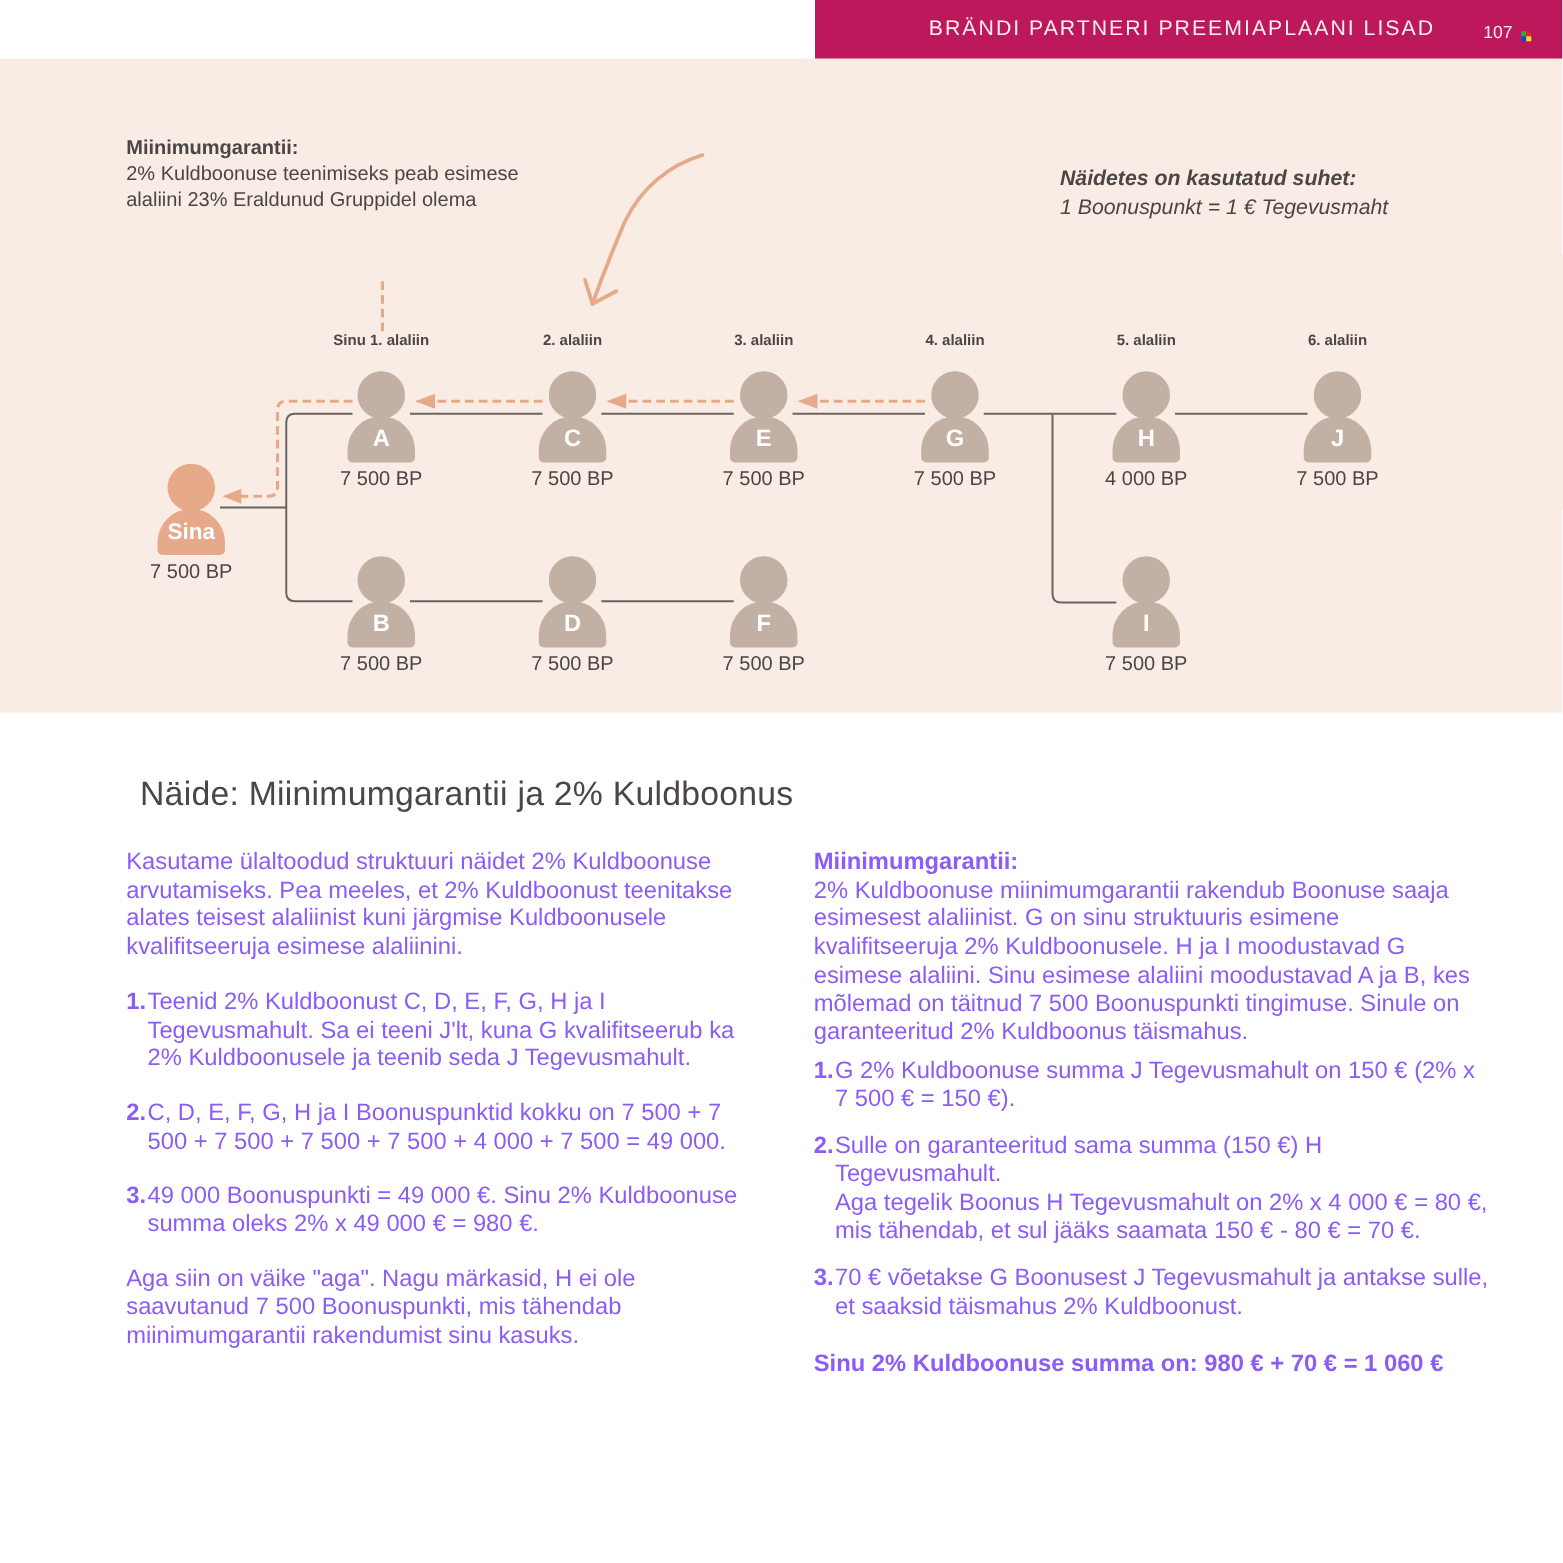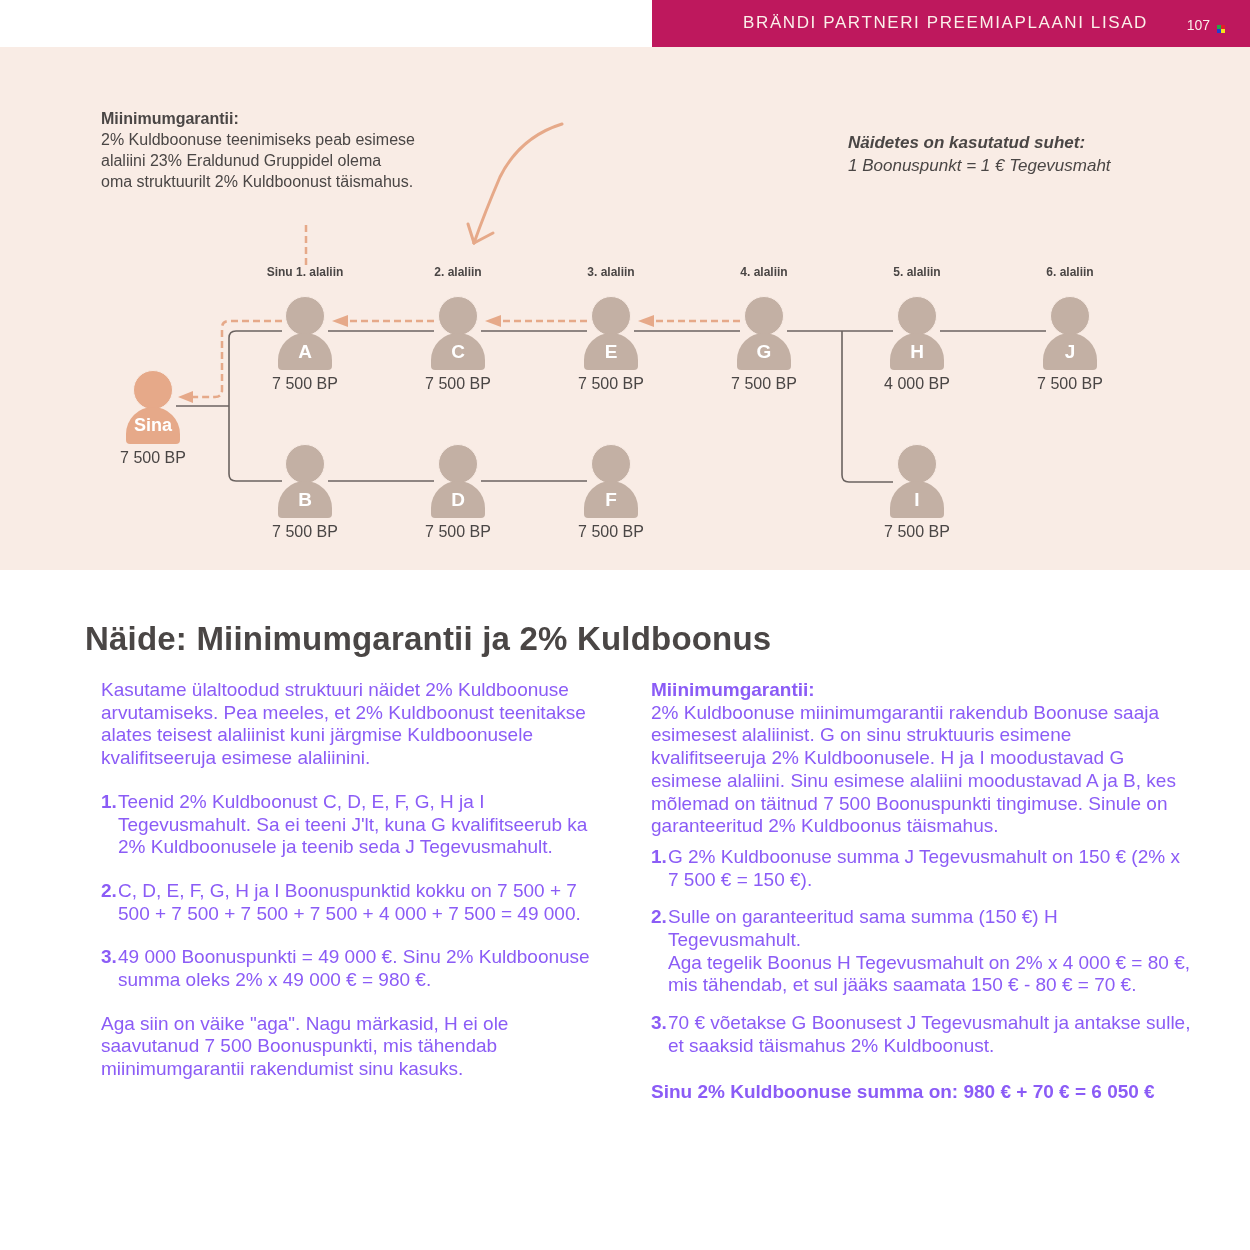--- a/index.html
+++ b/index.html
@@ -45,21 +45,21 @@
     .person .body {
       position: absolute; left: 13px; top: 37px; width: 54px; height: 37px;
       background: #c3b0a4; border-radius: 27px 27px 4px 4px;
       color: #ffffff; font-weight: 700; font-size: 19px; text-align: center; line-height: 37px;
     }
     .person.you .head, .person.you .body { background: #e6a989; }
     .person.you .body { font-size: 18px; }
     .bp { position: absolute; font-size: 16px; color: #4a4645; transform: translateX(-50%); white-space: nowrap; text-align: right; }
 
     .title {
-      position: absolute; left: 85px; top: 620px; font-size: 33px; font-weight: 700; color: #4a4645;
+      position: absolute; left: 112px; top: 620px; font-size: 27px; font-weight: 400; color: #4a4645;
       letter-spacing: 0.2px;
     }
     .col { position: absolute; font-size: 19px; line-height: 22.7px; color: #8b5cf6; }
     .col-left { left: 101px; top: 679px; width: 510px; }
     .col-right { left: 651px; top: 679px; width: 540px; }
     .col p { margin-bottom: 21px; }
     .col .item { display: flex; margin-bottom: 21px; }
     .col .num { font-weight: 700; width: 17px; flex: none; }
     .col .txt { flex: 1; }
     .col .head-b { font-weight: 700; display: block; }
@@ -116,21 +116,20 @@
       <path d="M562 77 Q520 90 500 130 Q485 165 474 196"></path>
       <path d="M474 196 L468 177"></path>
       <path d="M474 196 L493 186"></path>
     </g>
   </svg>
 
   <div class="note note-left">
     <b>Miinimumgarantii:</b>
     <div>2% Kuldboonuse teenimiseks peab esimese</div>
     <div>alaliini 23% Eraldunud Gruppidel olema</div>
-    <div>oma struktuurilt 2% Kuldboonust täismahus.</div>
   </div>
   <div class="note note-right">
     <span class="head">Näidetes on kasutatud suhet:</span>
     <span>1 Boonuspunkt = 1 € Tegevusmaht</span>
   </div>
 
   <div class="level-label" style="left:305px">Sinu 1. alaliin</div>
   <div class="level-label" style="left:458px">2. alaliin</div>
   <div class="level-label" style="left:611px">3. alaliin</div>
   <div class="level-label" style="left:764px">4. alaliin</div>
@@ -234,14 +233,14 @@
     <span class="num">2.</span>
     <span class="txt">
       <span style="display:block">Sulle on garanteeritud sama summa (150 €) H Tegevusmahult.</span>
       <span style="display:block">Aga tegelik Boonus H Tegevusmahult on 2% x 4 000 € = 80 €, mis tähendab, et sul jääks saamata 150 € - 80 € = 70 €.</span>
     </span>
   </div>
   <div class="item">
     <span class="num">3.</span>
     <span class="txt">70 € võetakse G Boonusest J Tegevusmahult ja antakse sulle, et saaksid täismahus 2% Kuldboonust.</span>
   </div>
-  <div class="final">Sinu 2% Kuldboonuse summa on: 980 € + 70 € = 6 050 €</div>
+  <div class="final">Sinu 2% Kuldboonuse summa on: 980 € + 70 € = 1 060 €</div>
 </div>
 
 </body></html>

